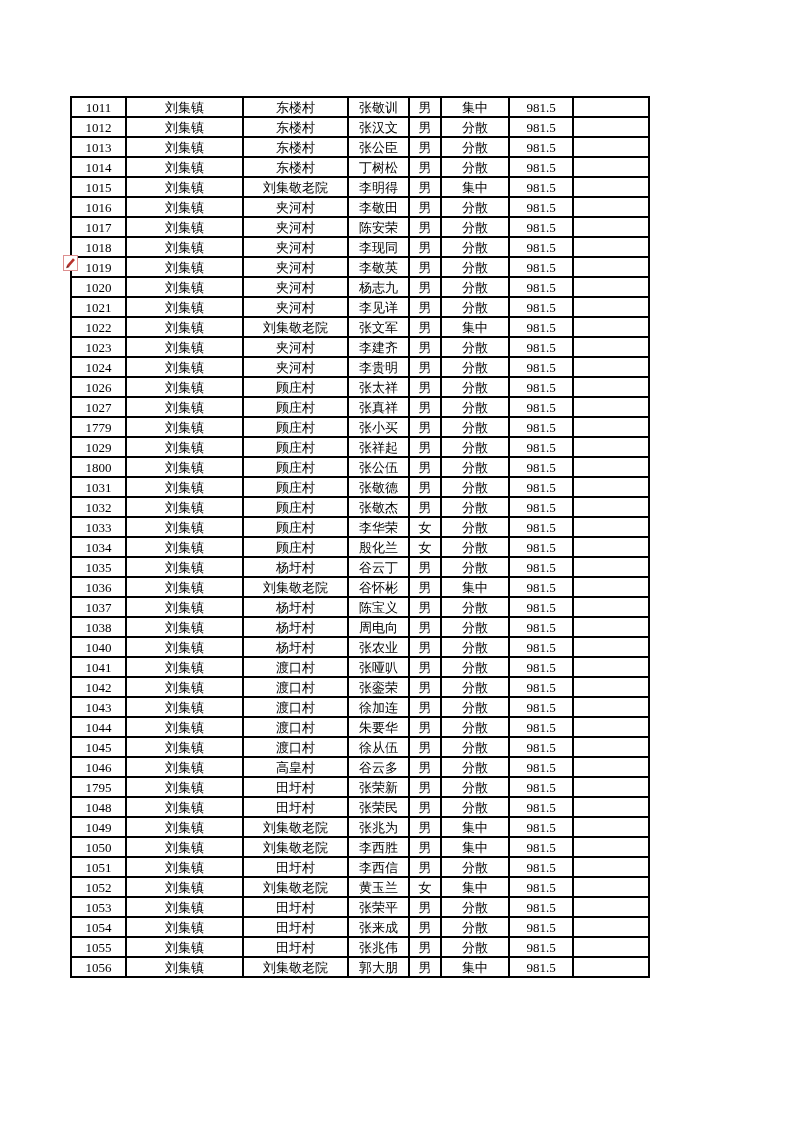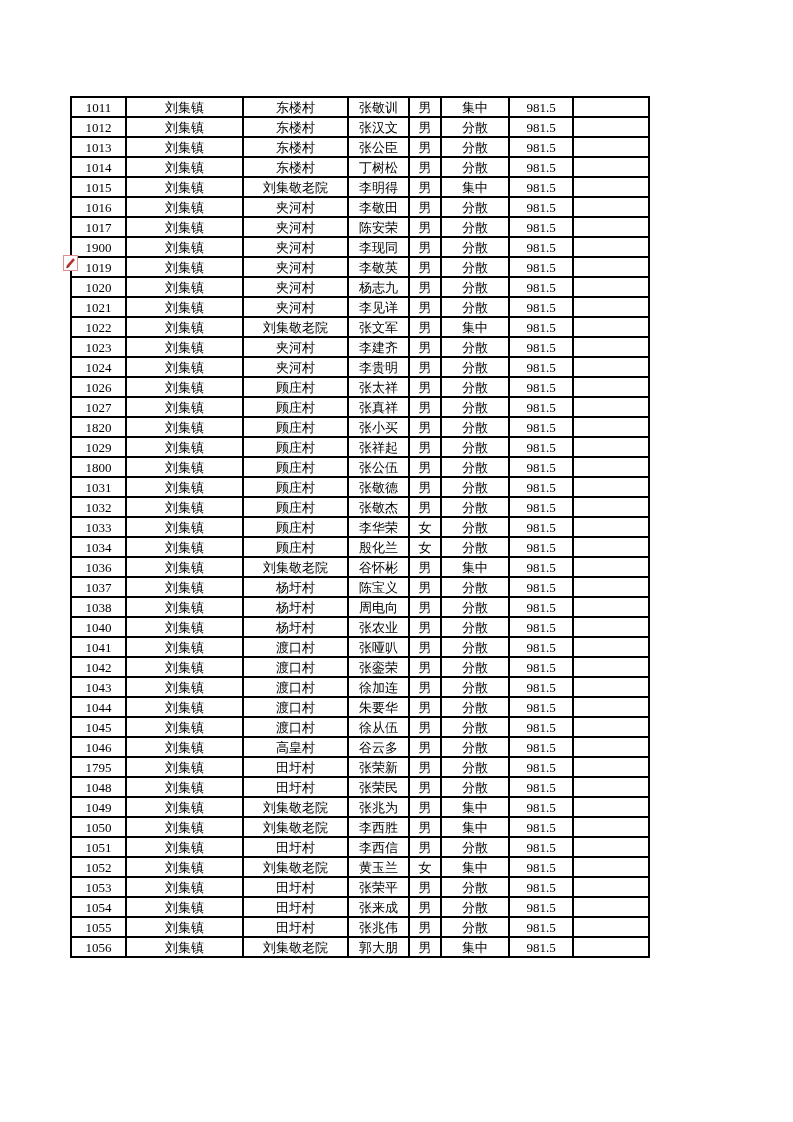--- a/index.html
+++ b/index.html
@@ -149,21 +149,21 @@
           <td>1017</td>
           <td>刘集镇</td>
           <td>夹河村</td>
           <td>陈安荣</td>
           <td>男</td>
           <td>分散</td>
           <td>981.5</td>
           <td></td>
         </tr>
         <tr>
-          <td>1900</td>
+          <td>1018</td>
           <td>刘集镇</td>
           <td>夹河村</td>
           <td>李现同</td>
           <td>男</td>
           <td>分散</td>
           <td>981.5</td>
           <td></td>
         </tr>
         <tr>
           <td>1019</td>
@@ -239,21 +239,21 @@
           <td>1027</td>
           <td>刘集镇</td>
           <td>顾庄村</td>
           <td>张真祥</td>
           <td>男</td>
           <td>分散</td>
           <td>981.5</td>
           <td></td>
         </tr>
         <tr>
-          <td>1820</td>
+          <td>1779</td>
           <td>刘集镇</td>
           <td>顾庄村</td>
           <td>张小买</td>
           <td>男</td>
           <td>分散</td>
           <td>981.5</td>
           <td></td>
         </tr>
         <tr>
           <td>1029</td>
@@ -304,20 +304,30 @@
           <td>分散</td>
           <td>981.5</td>
           <td></td>
         </tr>
         <tr>
           <td>1034</td>
           <td>刘集镇</td>
           <td>顾庄村</td>
           <td>殷化兰</td>
           <td>女</td>
+          <td>分散</td>
+          <td>981.5</td>
+          <td></td>
+        </tr>
+        <tr>
+          <td>1035</td>
+          <td>刘集镇</td>
+          <td>杨圩村</td>
+          <td>谷云丁</td>
+          <td>男</td>
           <td>分散</td>
           <td>981.5</td>
           <td></td>
         </tr>
         <tr>
           <td>1036</td>
           <td>刘集镇</td>
           <td>刘集敬老院</td>
           <td>谷怀彬</td>
           <td>男</td>

